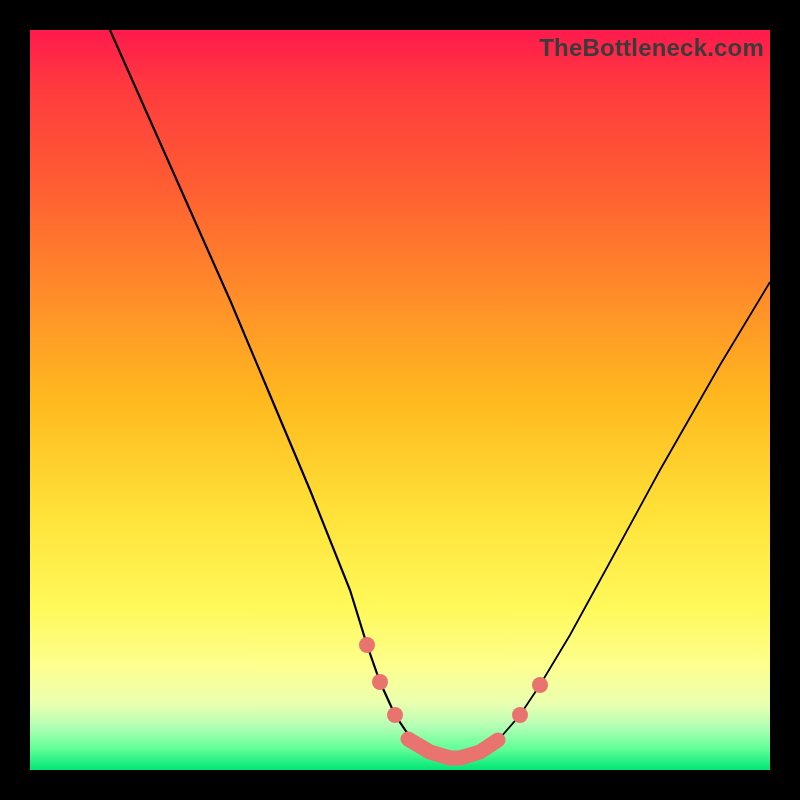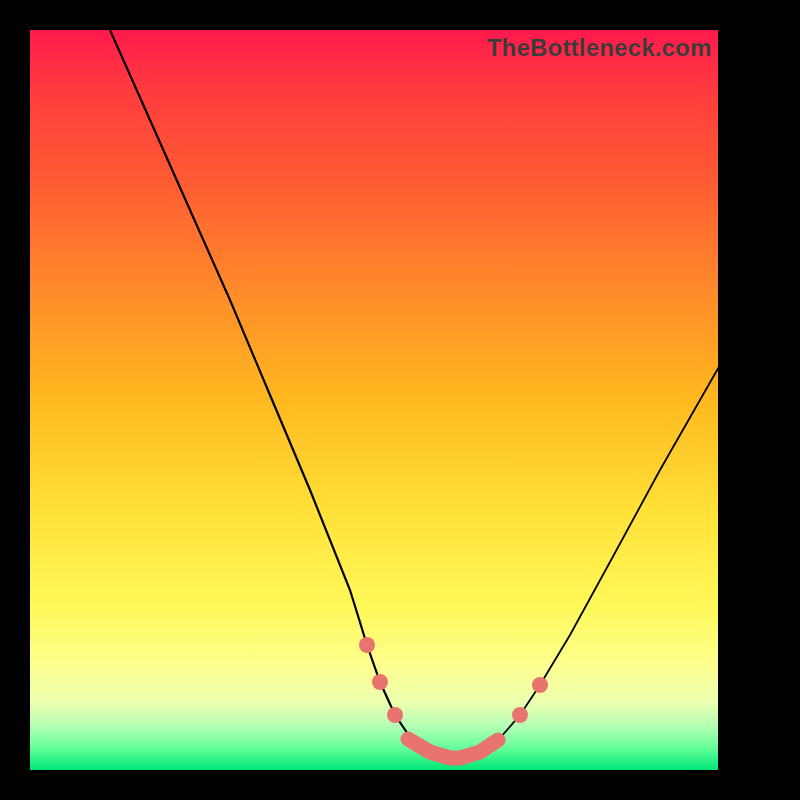--- a/index.html
+++ b/index.html
@@ -14,21 +14,21 @@
     box-sizing: border-box;
     width: 800px;
     height: 800px;
     background: #000;
     position: relative;
   }
   .plot-area {
     position: absolute;
     left: 30px;
     top: 30px;
-    width: 688px;
+    width: 740px;
     height: 740px;
     background: linear-gradient(to bottom,
       #ff1a4d 0%,
       #ff3b3e 8%,
       #ff5a33 20%,
       #ff8a2a 35%,
       #ffb91f 50%,
       #ffe138 65%,
       #fff95a 78%,
       #fdff8f 86%,

